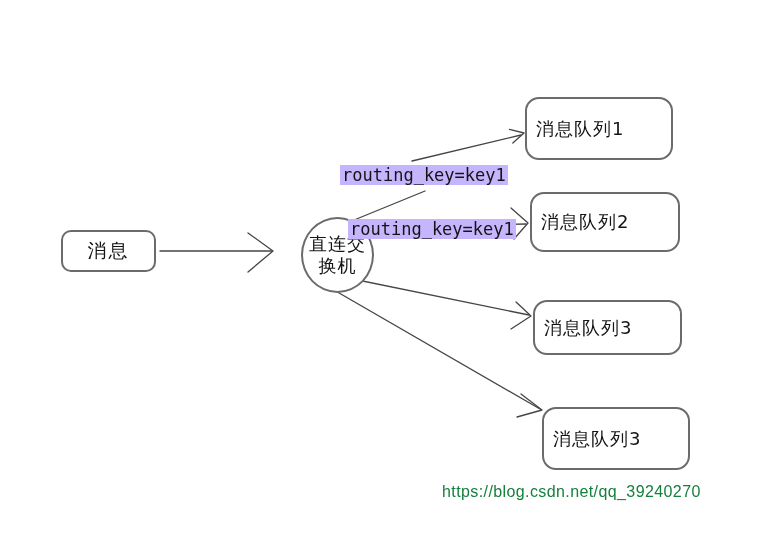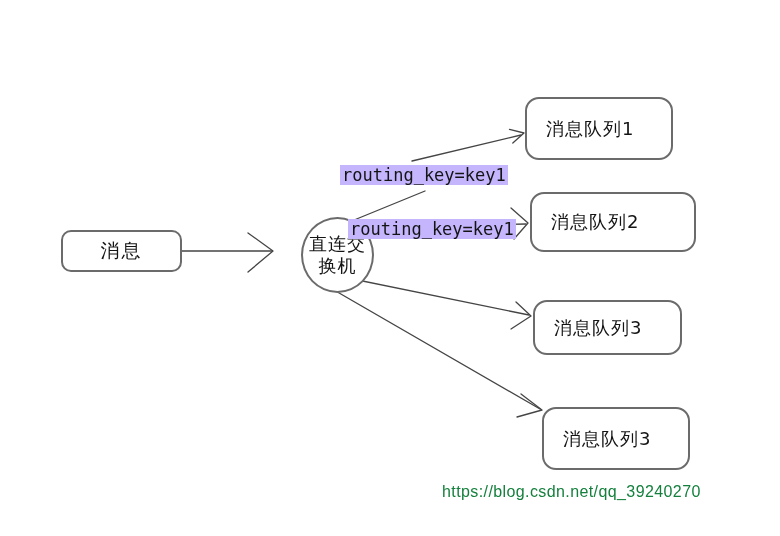--- a/index.html
+++ b/index.html
@@ -12,42 +12,42 @@
   }
   .wires{position:absolute;left:0;top:0;width:780px;height:536px;}
   .node{
     position:absolute;
     box-sizing:border-box;
     background:#ffffff;
     border:2px solid #6b6b6b;
     color:#141414;
   }
   .producer{
-    left:61px;top:230px;width:121px;height:42px;
+    left:61px;top:230px;width:95px;height:42px;
     border-radius:10px;
     display:flex;align-items:center;justify-content:center;
     font-size:19px;letter-spacing:2px;
   }
   .exchange{
     left:274px;top:217px;width:73px;height:76px;
     border-radius:50%;
     display:flex;flex-direction:column;align-items:center;justify-content:center;
     font-size:18px;line-height:22px;letter-spacing:1px;
     text-align:center;
     margin-left:27px;
   }
   .queue{
     border-radius:14px;
     display:flex;align-items:center;
-    padding-left:19px;padding-bottom:12px;
+    padding-left:9px;padding-bottom:12px;
     font-size:18px;letter-spacing:1px;
   }
   .queue span{transform:translateY(6px);}
   .q1{left:525px;top:97px;width:148px;height:63px;}
-  .q2{left:530px;top:192px;width:166px;height:60px;}
+  .q2{left:530px;top:192px;width:150px;height:60px;}
   .q3{left:533px;top:300px;width:149px;height:55px;}
   .q4{left:542px;top:407px;width:148px;height:63px;}
   .edge-label{
     position:absolute;
     font-family:"DejaVu Sans Mono","Liberation Mono",monospace;
     font-size:17px;
     color:#141414;
     background:#c4b5fd;
     padding:0 2px;
     white-space:nowrap;

